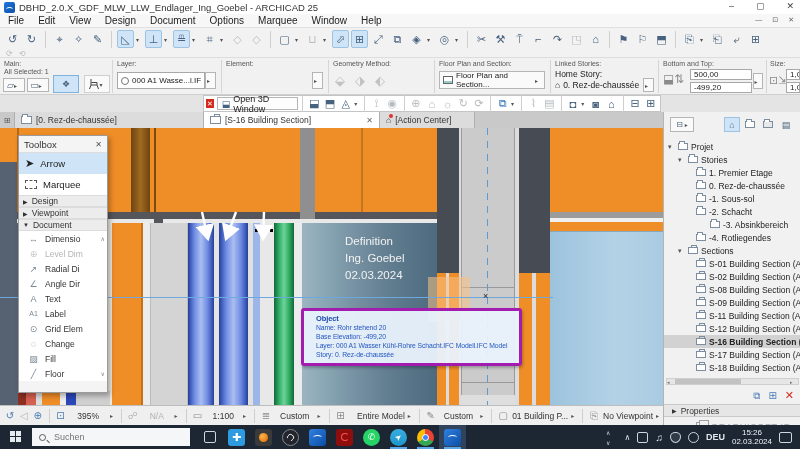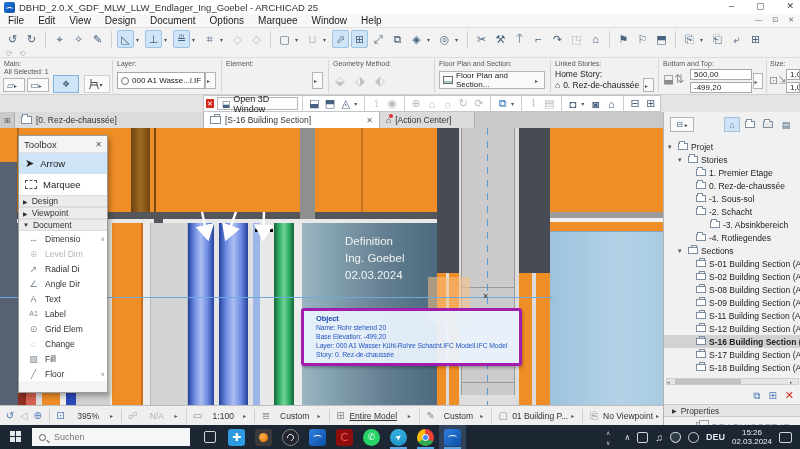--- a/index.html
+++ b/index.html
@@ -601,21 +601,21 @@
     <span class="ssep"></span>
     <span class="sic" style="color:#8a8a8a;">▭</span>
     <span class="slbl" style="width:34px;text-align:center;">1:100</span>
       <span class="sdd">▸</span>
     <span class="ssep"></span>
     <span class="sic" style="color:#8a8a8a;">≣</span>
     <span class="slbl" style="width:40px;text-align:center;">Custom</span>
       <span class="sdd">▸</span>
     <span class="ssep"></span>
     <span class="sic" style="color:#8a8a8a;">⊞</span>
-    <span class="slbl" style="width:56px;text-align:left;text-decoration:underline;">Entire Model</span>
+    <span class="slbl" style="width:56px;text-align:right;">Entire Model</span>
       <span class="sdd">▸</span>
     <span class="ssep"></span>
     <span class="sic" style="color:#8a8a8a;">✎</span>
     <span class="slbl" style="width:38px;text-align:center;">Custom</span>
       <span class="sdd">▸</span>
     <span class="ssep"></span>
     <span class="sic" style="color:#8a8a8a;">▢</span>
     <span class="slbl">01 Building P...</span>
       <span class="sdd">▸</span>
     <span class="ssep"></span>

